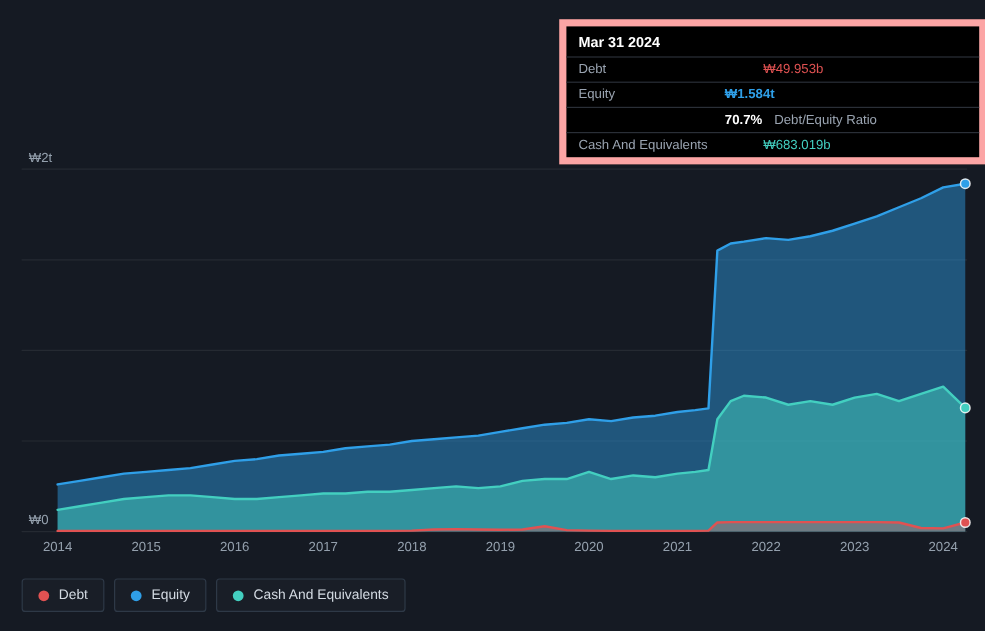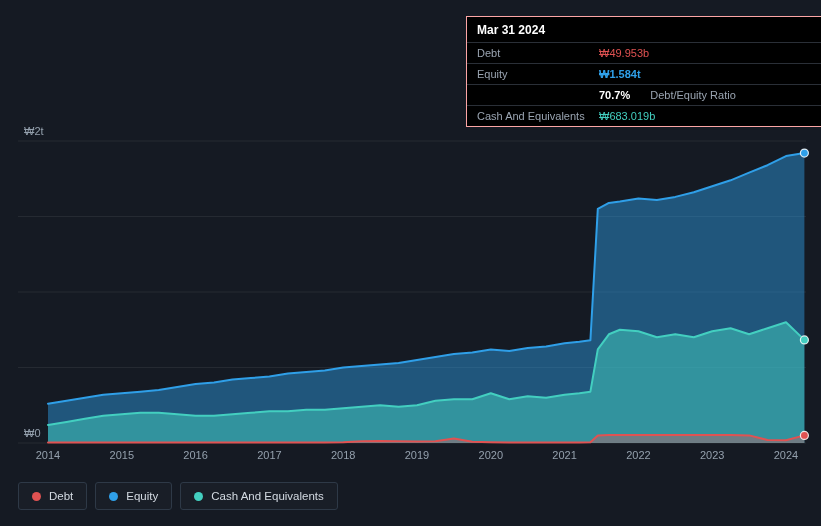--- a/index.html
+++ b/index.html
@@ -8,37 +8,37 @@
     background:#151a23;
     font-family:"Liberation Sans",sans-serif;
     position:relative;overflow:hidden;
   }
   .chart-panel{position:absolute;inset:0;}
   svg text{font-family:"Liberation Sans",sans-serif;}
 
   
   .tooltip{
     position:absolute;top:16px;left:466px;width:356px;
-    background:#000;border:1px solid #fca5a5;
+    background:#000;border:6px solid #fca5a5;
     z-index:5;box-sizing:border-box;
   }
   .tt-date{
     color:#fff;font-size:12px;font-weight:bold;
     padding:6px 10px 5px 10px;border-bottom:1px solid #2a2f37;
   }
   .tt-row{
     display:flex;align-items:center;
     font-size:11px;padding:4px 10px;
     border-bottom:1px solid #2a2f37;
   }
   .tt-row:last-child{border-bottom:none;}
   .tt-label{width:122px;flex-shrink:0;color:#9aa4b1;}
   .tt-value{flex:1;}
   .tt-strong{color:#fff;font-weight:bold;}
-  .tt-rest{color:#9aa4b1;margin-left:20px;}
+  .tt-rest{color:#9aa4b1;margin-left:10px;}
 
   
   .legend{
     position:absolute;left:18px;bottom:16px;
     display:flex;gap:8px;z-index:4;
   }
   .legend-item{
     display:flex;align-items:center;gap:8px;
     padding:7px 13px;
     border:1px solid #2e3947;border-radius:3px;
@@ -80,33 +80,33 @@
       <path d="M48.0 442.4 L66.5 442.4 L84.9 442.4 L103.3 442.4 L121.8 442.4 L140.3 442.4 L158.7 442.4 L177.2 442.4 L195.6 442.4 L214.0 442.4 L232.5 442.4 L250.9 442.4 L269.4 442.4 L287.9 442.4 L306.3 442.4 L324.8 442.4 L343.2 442.2 L361.6 441.2 L380.1 440.9 L398.6 441.2 L417.0 441.5 L435.4 441.2 L453.9 438.5 L472.3 441.8 L490.8 442.2 L509.3 442.4 L527.7 442.4 L546.1 442.4 L564.6 442.4 L579.4 442.4 L590.4 442.2 L597.8 435.4 L608.9 435.1 L619.9 435.1 L638.4 435.1 L656.9 435.1 L675.3 435.1 L693.8 435.1 L712.2 435.1 L730.6 435.1 L749.1 435.4 L767.5 440.0 L786.0 440.3 L804.4 435.4" fill="none" stroke="#e05252" stroke-width="2" stroke-linejoin="round" stroke-linecap="round"></path>
       <circle cx="804.4" cy="153.1" r="4" fill="#2f9fe8" stroke="rgba(255,255,255,0.85)" stroke-width="1.2"></circle>
       <circle cx="804.4" cy="339.9" r="4" fill="#43cfc0" stroke="rgba(255,255,255,0.85)" stroke-width="1.2"></circle>
       <circle cx="804.4" cy="435.4" r="4" fill="#e05252" stroke="rgba(255,255,255,0.85)" stroke-width="1.2"></circle>
     </svg>
 
   <div class="tooltip">
     <div class="tt-date">Mar 31 2024</div>
     <div class="tt-row">
       <span class="tt-label">Debt</span>
-      <span class="tt-value" style="color: rgb(224, 82, 82);">₩49.953b</span>
+      <span class="tt-value" style="color: rgb(224, 82, 82); margin-left: 32px;">₩49.953b</span>
     </div>
     <div class="tt-row">
       <span class="tt-label">Equity</span>
       <span class="tt-value" style="color: rgb(47, 159, 232); font-weight: bold;">₩1.584t</span>
     </div>
     <div class="tt-row">
       <span class="tt-label"></span>
       <span class="tt-value"><span class="tt-strong">70.7%</span><span class="tt-rest">Debt/Equity Ratio</span></span>
     </div>
     <div class="tt-row">
       <span class="tt-label">Cash And Equivalents</span>
-      <span class="tt-value" style="color: rgb(67, 207, 192);">₩683.019b</span>
+      <span class="tt-value" style="color: rgb(67, 207, 192); margin-left: 32px;">₩683.019b</span>
     </div>
   </div>
 
   <div class="legend">
     <div class="legend-item">
       <span class="legend-dot" style="background: rgb(224, 82, 82);"></span>
       <span class="legend-label">Debt</span>
     </div>
     <div class="legend-item">
       <span class="legend-dot" style="background: rgb(47, 159, 232);"></span>

